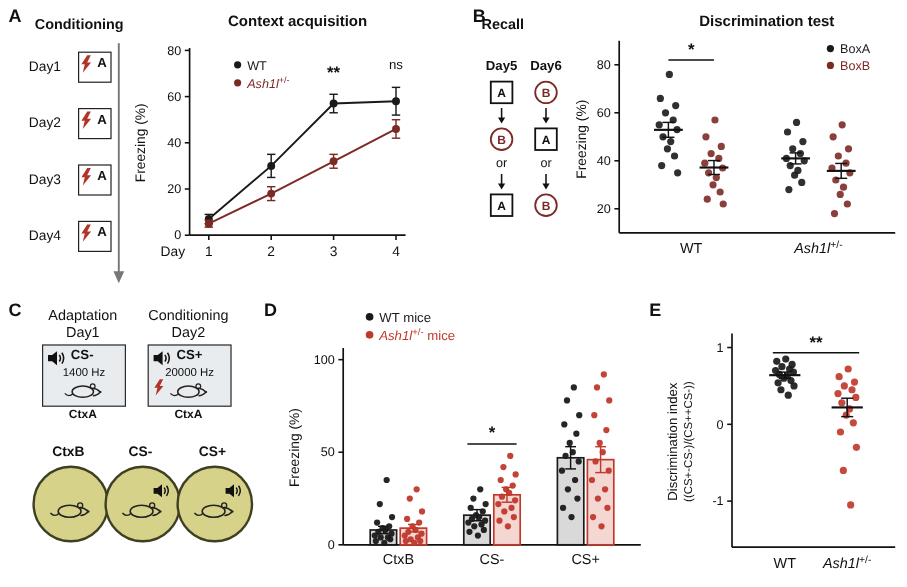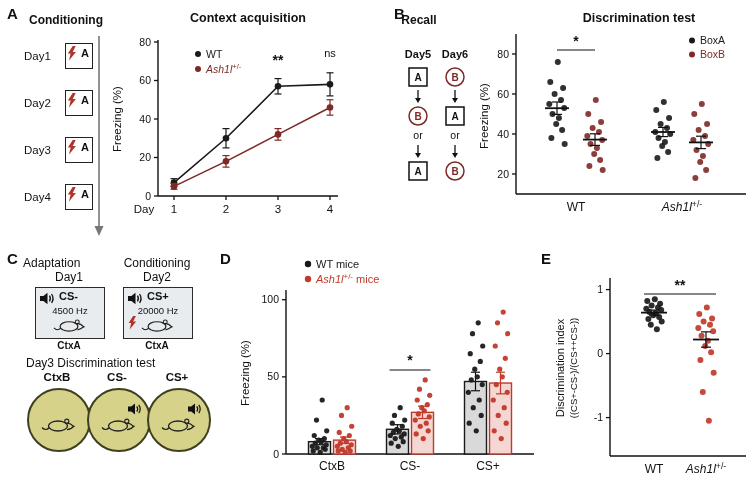--- a/index.html
+++ b/index.html
@@ -270,30 +270,30 @@
         <line x1="220" y1="138.60000000000002" x2="230" y2="138.60000000000002" stroke="#111" stroke-width="1.2"></line>
         <line x1="220" y1="126.2" x2="230" y2="126.2" stroke="#111" stroke-width="1.2"></line>
       </g>
       <text x="206" y="201" font-size="12" fill="#111" text-anchor="middle"><tspan font-style="italic">Ash1l</tspan><tspan dy="-4" font-size="8.64">+/-</tspan></text>
       <line x1="81" y1="40" x2="119" y2="40" stroke="#111" stroke-width="1.2"></line>
       <text x="100" y="36" font-size="14" fill="#111" text-anchor="middle" font-weight="700">*</text>
     </svg>
 
   <div class="plabel" style="left:7px;top:250px">C</div>
   <div id="panelC">
-      <div class="pc pc-title" style="left:23px;top:256px;width:92px;text-align:left">Adaptation</div>
+      <div class="pc pc-title" style="left:23px;top:256px;width:92px;text-align:center">Adaptation</div>
       <div class="pc pc-title" style="left:23px;top:270px;width:92px;text-align:center">Day1</div>
       <div class="pc ctxbox" style="left:35px;top:287px">
         <span class="spk"><svg width="15" height="13" viewBox="0 0 14 12">
             <polygon points="0,3.6 3.2,3.6 7,0.6 7,11.4 3.2,8.4 0,8.4" fill="#111"></polygon>
             <path d="M8.8,3.4 Q10.6,6 8.8,8.6" fill="none" stroke="#111" stroke-width="1.2"></path>
             <path d="M10.8,1.8 Q13.6,6 10.8,10.2" fill="none" stroke="#111" stroke-width="1.2"></path>
           </svg></span>
         <span class="cs">CS-</span>
-        <span class="freq">4500 Hz</span>
+        <span class="freq">1400 Hz</span>
         <span class="mouse"><svg width="34" height="15" viewBox="0 0 36 16">
             <path d="M2,10.5 Q5.5,14.5 9.5,10.5" fill="none" stroke="#222" stroke-width="1.2"></path>
             <ellipse cx="18" cy="9" rx="9.5" ry="5" fill="none" stroke="#222" stroke-width="1.3"></ellipse>
             <path d="M26.5,5.8 Q31,6.3 33.5,9.3 Q31,12.4 27,12.6" fill="none" stroke="#222" stroke-width="1.3"></path>
             <circle cx="26.8" cy="4.2" r="2.1" fill="none" stroke="#222" stroke-width="1.1"></circle>
             <circle cx="33.8" cy="9.3" r="0.9" fill="#222"></circle>
           </svg></span>
       </div>
       <div class="pc pc-ctx" style="left:35px;top:340px;width:68px;text-align:center">CtxA</div>
       <div class="pc pc-title" style="left:111px;top:256px;width:92px;text-align:center">Conditioning</div>
@@ -311,21 +311,20 @@
           </svg></span>
         <span class="mouse"><svg width="34" height="15" viewBox="0 0 36 16">
             <path d="M2,10.5 Q5.5,14.5 9.5,10.5" fill="none" stroke="#222" stroke-width="1.2"></path>
             <ellipse cx="18" cy="9" rx="9.5" ry="5" fill="none" stroke="#222" stroke-width="1.3"></ellipse>
             <path d="M26.5,5.8 Q31,6.3 33.5,9.3 Q31,12.4 27,12.6" fill="none" stroke="#222" stroke-width="1.3"></path>
             <circle cx="26.8" cy="4.2" r="2.1" fill="none" stroke="#222" stroke-width="1.1"></circle>
             <circle cx="33.8" cy="9.3" r="0.9" fill="#222"></circle>
           </svg></span>
       </div>
       <div class="pc pc-ctx" style="left:123px;top:340px;width:68px;text-align:center">CtxA</div>
-      <div class="pc" style="left:26px;top:356px;width:200px">Day3 Discrimination test</div>
       <div class="pc pc-testlab" style="left:27px;top:371px;width:60px;text-align:center">CtxB</div>
       <div class="pc testcircle" style="left:27px;top:388px">
         <span class="mouse2"><svg width="36" height="16" viewBox="0 0 36 16">
             <path d="M2,10.5 Q5.5,14.5 9.5,10.5" fill="none" stroke="#222" stroke-width="1.2"></path>
             <ellipse cx="18" cy="9" rx="9.5" ry="5" fill="none" stroke="#222" stroke-width="1.3"></ellipse>
             <path d="M26.5,5.8 Q31,6.3 33.5,9.3 Q31,12.4 27,12.6" fill="none" stroke="#222" stroke-width="1.3"></path>
             <circle cx="26.8" cy="4.2" r="2.1" fill="none" stroke="#222" stroke-width="1.1"></circle>
             <circle cx="33.8" cy="9.3" r="0.9" fill="#222"></circle>
           </svg></span>
       </div>

